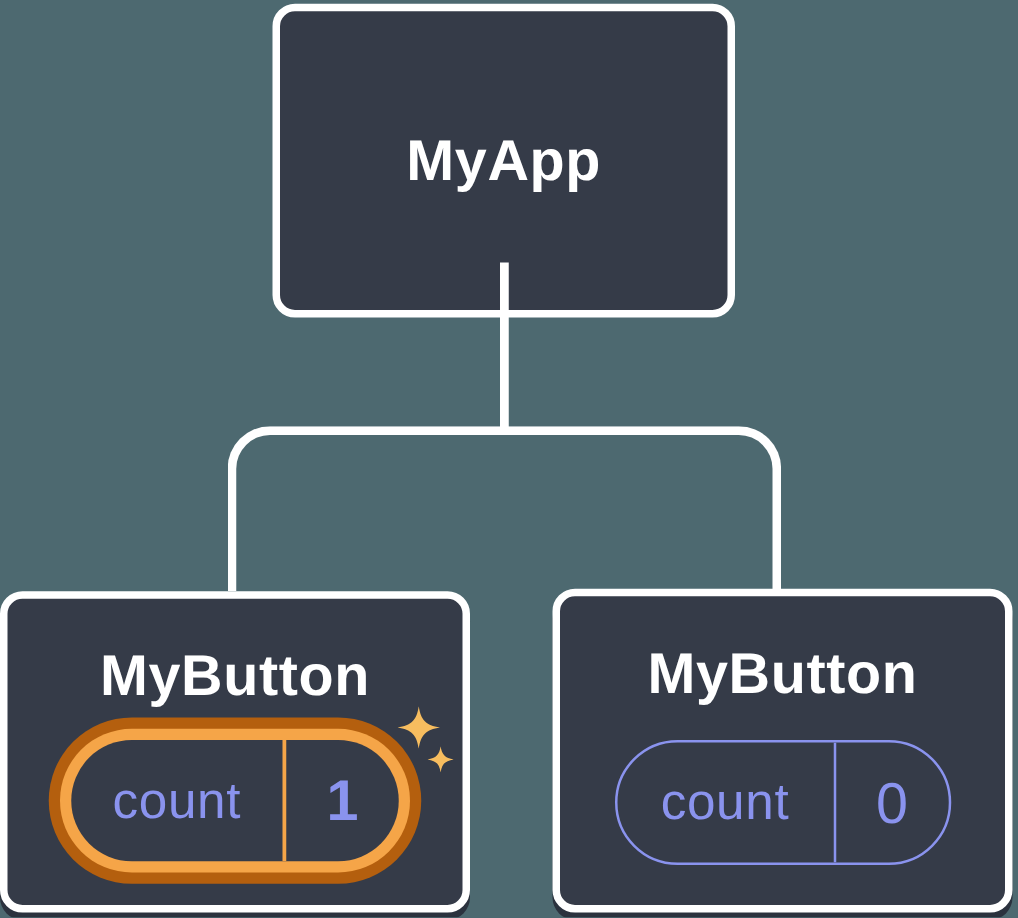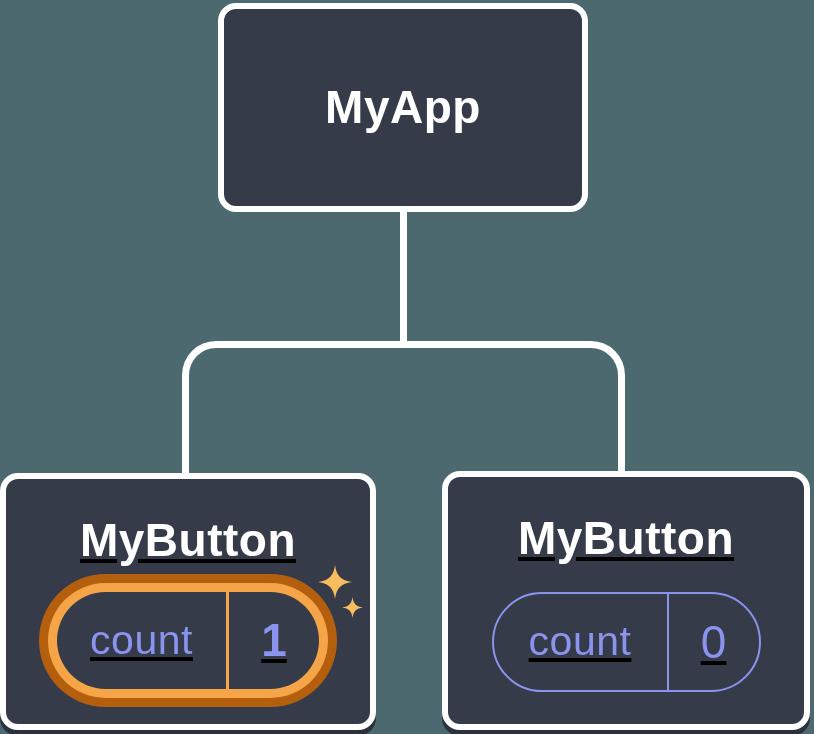--- a/index.html
+++ b/index.html
@@ -9,21 +9,21 @@
     font-family:"Liberation Sans",sans-serif;
   }
   
   .node{
     position:absolute;box-sizing:border-box;
     background:var(--node-fill,#353b48);
     border:6px solid var(--node-border,#ffffff);
     border-radius:18px;
   }
   .root-node{
-    left:218px;top:3px;width:370px;height:209px;
+    left:218px;top:3px;width:370px;height:251px;
     display:flex;align-items:center;justify-content:center;
   }
   .node-title{
     color:var(--label-text,#ffffff);
     font-size:46px;font-weight:600;letter-spacing:.5px;line-height:1.1;
   }
   
   .stem{
     position:absolute;left:400px;top:210px;width:7px;height:138px;
     background:var(--node-border,#ffffff);
@@ -32,21 +32,20 @@
     position:absolute;left:182px;top:341px;width:443px;height:132px;
     box-sizing:border-box;background:transparent;
     border:7px solid var(--node-border,#ffffff);border-bottom:none;
     border-radius:34px 34px 0 0;
   }
   
   .card{
     display:flex;flex-direction:column;align-items:center;
     padding-top:36px;
     box-shadow:0 6px 0 rgba(41,47,59,.95);
-    text-decoration:underline;
   }
   .card-left{left:0px;top:473px;width:376px;height:257px;}
   .card-right{left:442px;top:471px;width:368px;height:259px;}
   
   .pill-hl{
     margin-top:8px;width:298px;height:133px;box-sizing:border-box;
     background:var(--highlight-orange-dark,#b45f0e);
     border-radius:999px;padding:9px;
   }
   .pill-hl-mid{

